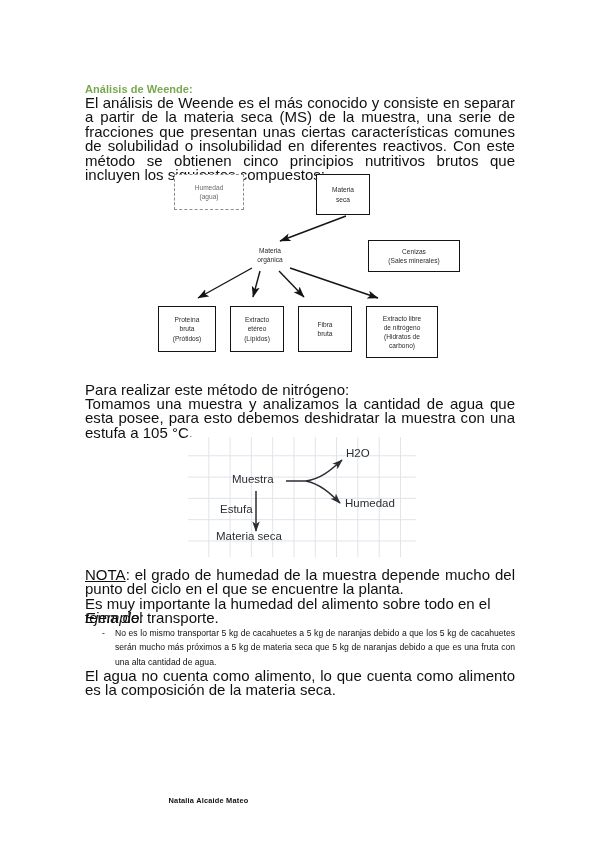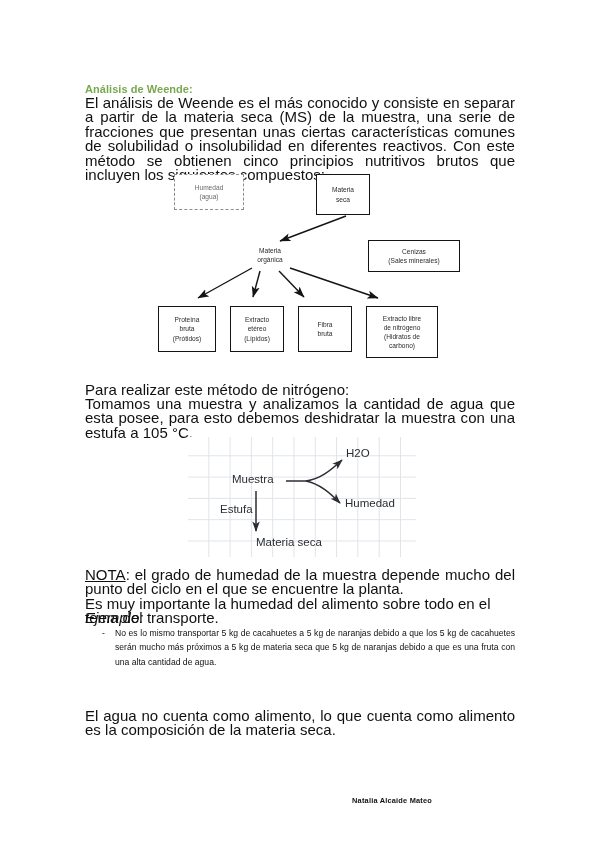--- a/index.html
+++ b/index.html
@@ -59,24 +59,24 @@
     box-sizing: border-box;
   }
   .bullet-text {
     flex: 1 1 auto;
     text-align: justify;
   }
 
   
   .footer {
     position: absolute;
-    left: 15px;
+    left: 0;
     top: 796px;
     width: 497px;
-    text-align: right;
+    text-align: center;
     padding-right: 80px;
     box-sizing: border-box;
     font-size: 7.4px;
     font-weight: bold;
     color: #111;
     letter-spacing: 0.2px;
   }
 
   
   #weende-diagram {
@@ -254,35 +254,35 @@
     </svg>
 
     <div class="sk-label" style="left:44px; top:36px;">Muestra</div>
 
     <div class="sk-label" style="left:158px; top:10px;">H2O</div>
 
     <div class="sk-label" style="left:157px; top:60px;">Humedad</div>
 
     <div class="sk-label" style="left:16px; top:66px;margin-left:16px;">Estufa</div>
 
-    <div class="sk-label" style="left:28px; top:99px;margin-left:40px;">Materia seca</div>
+    <div class="sk-label" style="left:28px; top:93px;">Materia seca</div>
   </div>
 
   <div class="doc-body para left" style="top:597px;">Es muy importante la humedad del alimento sobre todo en el tema del transporte.</div>
 
   <div class="doc-body para" style="top:568px;">
     <span class="u">NOTA</span><span>: el grado de humedad de la muestra depende mucho del punto del ciclo en el que se encuentre la planta.</span>
   </div>
 
   <div class="doc-body para left it" style="top:611px;">Ejemplo:</div>
 
   <div class="doc-body" style="top:626px;">
     <div class="bullet-row">
       <span class="bullet-dash">-</span>
       <span class="bullet-text">No es lo mismo transportar 5 kg de cacahuetes a 5 kg de naranjas debido a que los 5 kg de cacahuetes serán mucho más próximos a 5 kg de materia seca que 5 kg de naranjas debido a que es una fruta con una alta cantidad de agua.</span>
     </div>
   </div>
 
-  <div class="doc-body para" style="top:709px;">El agua no cuenta como alimento, lo que cuenta como alimento es la composición de la materia seca.</div>
+  <div class="doc-body para" style="top:669px;">El agua no cuenta como alimento, lo que cuenta como alimento es la composición de la materia seca.</div>
 
   <div class="footer">Natalia Alcaide Mateo</div>
 
 </div>
 
 </body></html>

